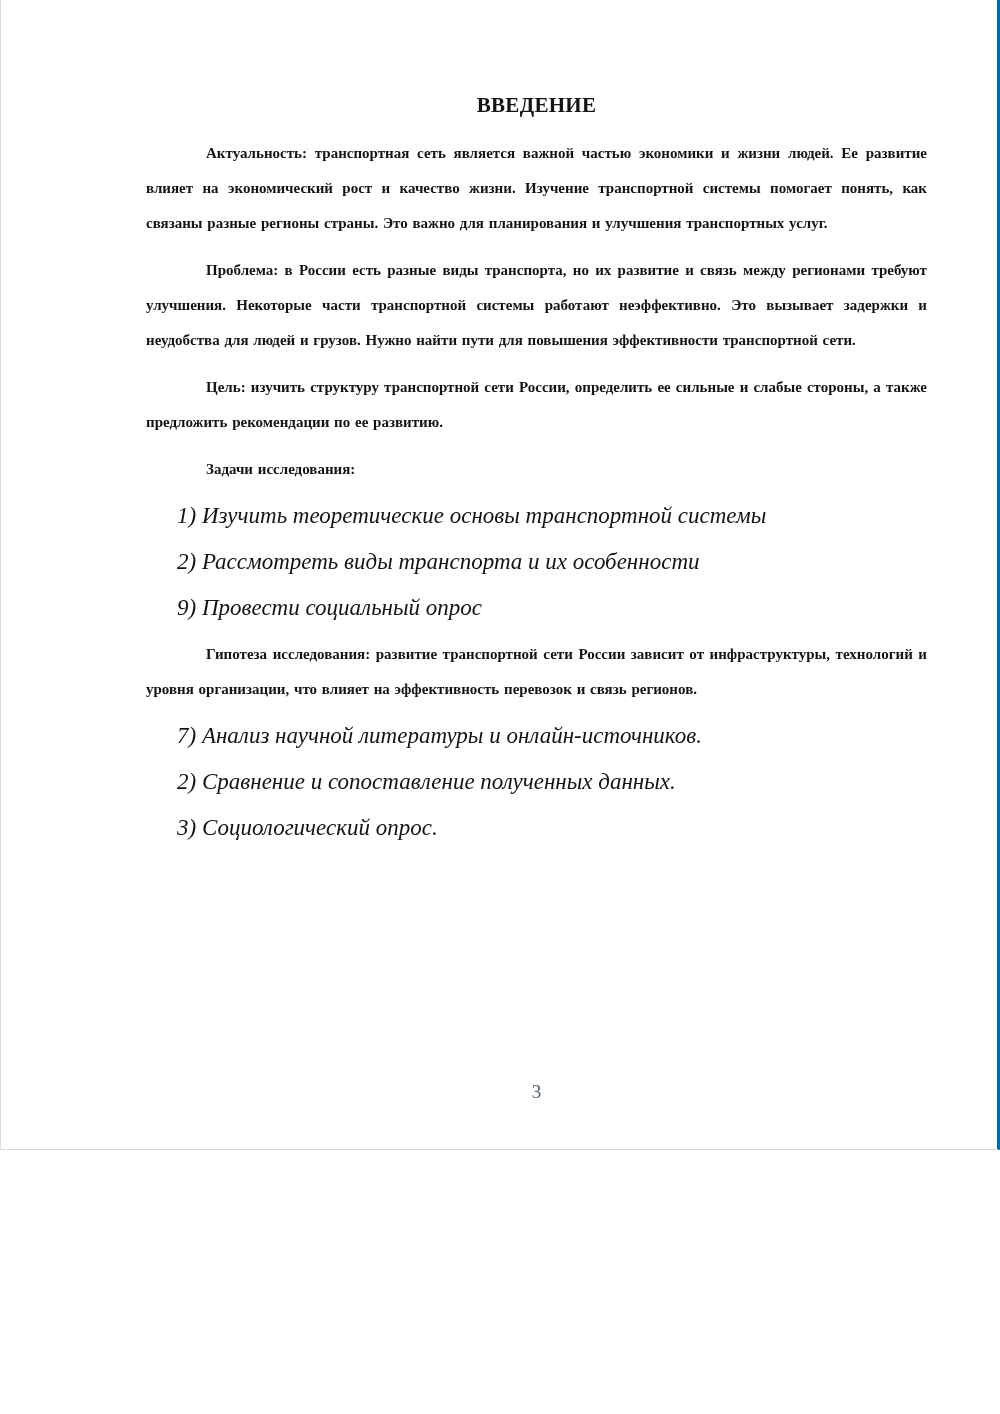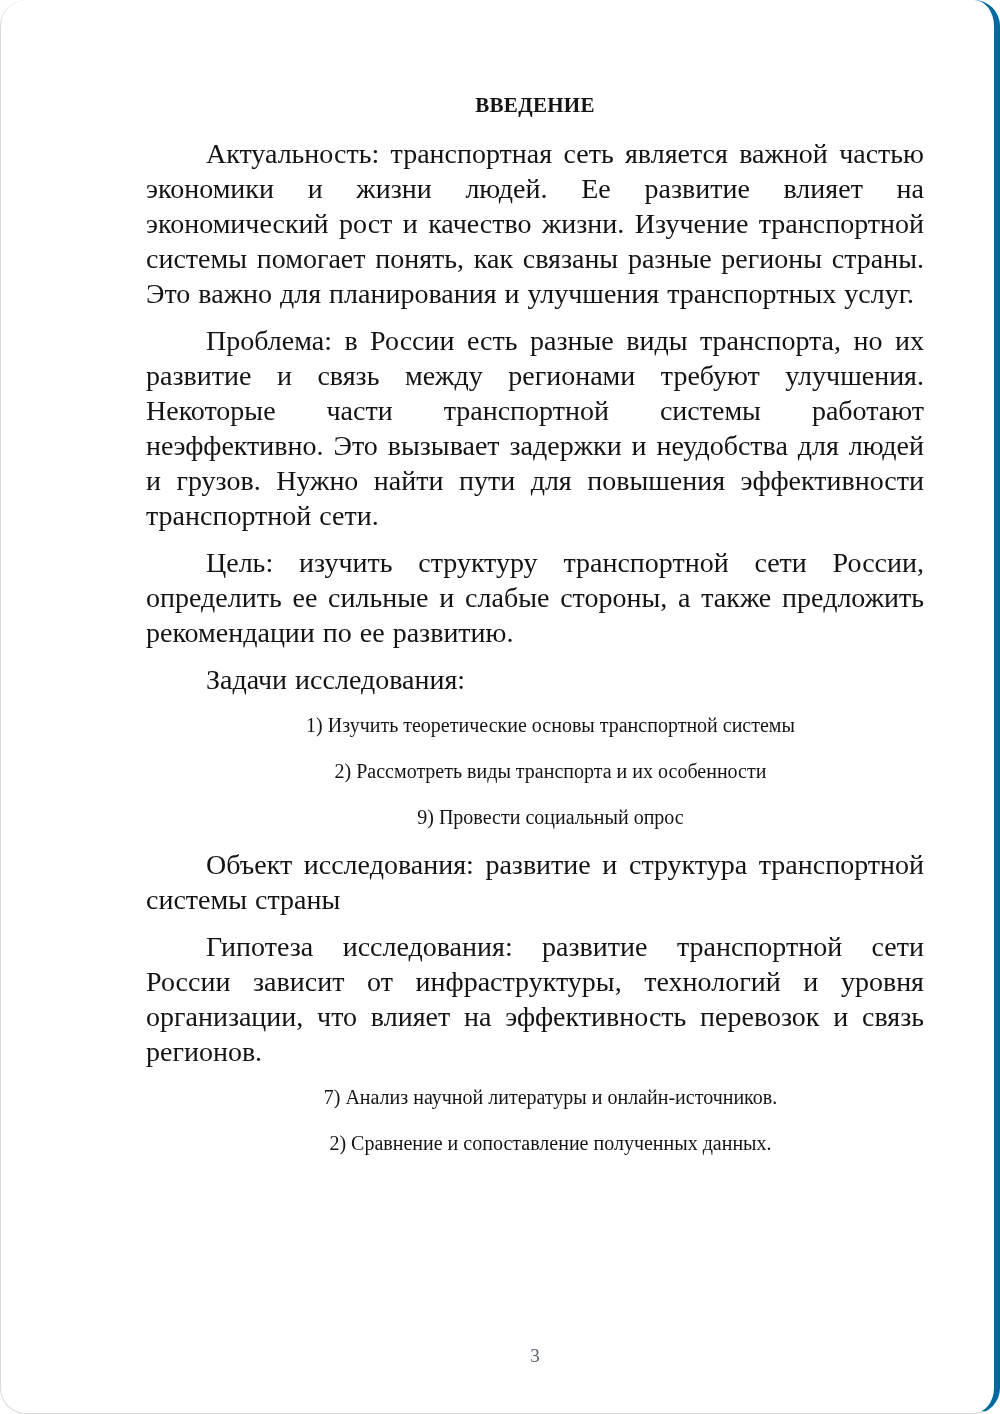--- a/index.html
+++ b/index.html
@@ -7,52 +7,53 @@
   body {
     width: 1000px;
     height: 1414px;
     background: #ffffff;
     font-family: "Liberation Serif", "DejaVu Serif", serif;
     color: #141414;
   }
   .page {
     position: relative;
     width: 1000px;
-    height: 1414px;
+    height: 1150px;
     background: #ffffff;
     padding: 88px 70px 0 145px;
     border-left: 1px solid #d9d9d9;
-    border-right: 6px solid #0369a1;
+    border-right: 3px solid #0369a1;
     border-bottom: 1px solid #d9d9d9;
     overflow: hidden;
-    border-radius: 26px;
   }
   .doc-title {
     font-size: 21px;
     font-weight: bold;
     line-height: 35px;
     text-align: center;
     margin: 0 0 13px 0;
     letter-spacing: 0.3px;
   }
   .para {
-    font-size: 28px;
+    font-size: 15px;
     line-height: 35px;
     margin: 12px 0 11px 0;
     text-align: justify;
     text-indent: 60px;
     word-spacing: 1px;
+    font-weight: bold;
   }
   .list-item {
-    font-size: 20px;
+    font-size: 23px;
     line-height: 35px;
     margin: 0 0 11px 0;
-    text-align: center;
+    text-align: left;
     text-indent: 0;
     padding-left: 31px;
+    font-style: italic;
   }
   .page-number {
     position: absolute;
     left: 145px;
     right: 70px;
     bottom: 46px;
     text-align: center;
     font-size: 19px;
     color: #535e6c;
   }
@@ -66,21 +67,21 @@
 
   <p class="para">Актуальность: транспортная сеть является важной частью экономики и жизни людей. Ее развитие влияет на экономический рост и качество жизни. Изучение транспортной системы помогает понять, как связаны разные регионы страны. Это важно для планирования и улучшения транспортных услуг.</p>
   <p class="para">Проблема: в России есть разные виды транспорта, но их развитие и связь между регионами требуют улучшения. Некоторые части транспортной системы работают неэффективно. Это вызывает задержки и неудобства для людей и грузов. Нужно найти пути для повышения эффективности транспортной сети.</p>
   <p class="para">Цель: изучить структуру транспортной сети России, определить ее сильные и слабые стороны, а также предложить рекомендации по ее развитию.</p>
   <p class="para">Задачи исследования:</p>
 
   <p class="list-item">1) Изучить теоретические основы транспортной системы</p>
   <p class="list-item">2) Рассмотреть виды транспорта и их особенности</p>
   <p class="list-item">9) Провести социальный опрос</p>
 
-  <p class="para">Объект исследования: развитие и структура транспортной системы страны</p>
   <p class="para">Гипотеза исследования: развитие транспортной сети России зависит от инфраструктуры, технологий и уровня организации, что влияет на эффективность перевозок и связь регионов.</p>
 
   <p class="list-item">7) Анализ научной литературы и онлайн-источников.</p>
   <p class="list-item">2) Сравнение и сопоставление полученных данных.</p>
+  <p class="list-item">3) Социологический опрос.</p>
 
   <div class="page-number">3</div>
 
 </div>
 
 </body></html>

